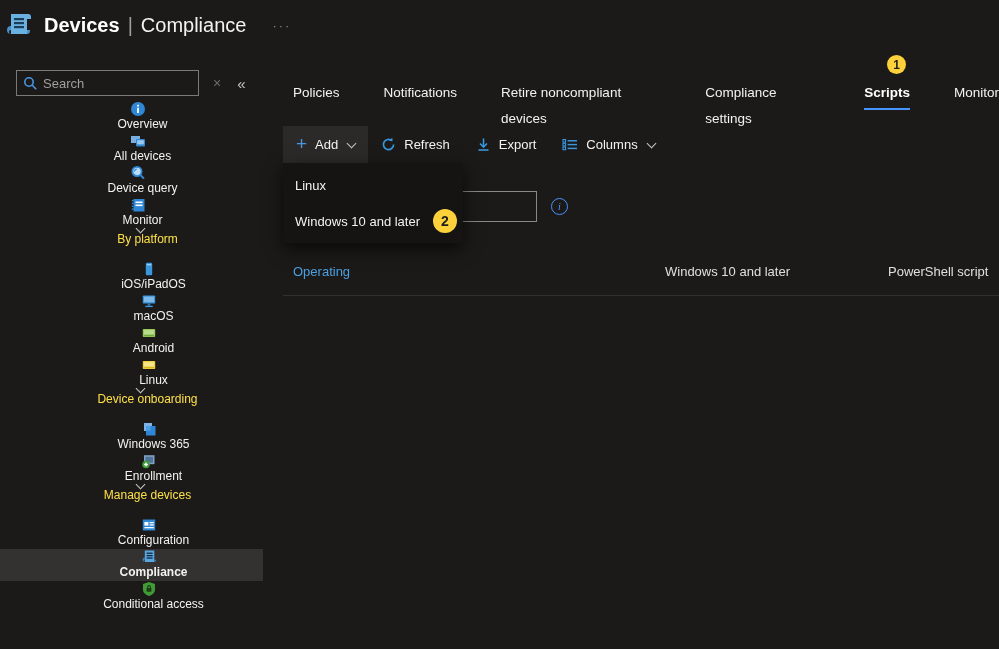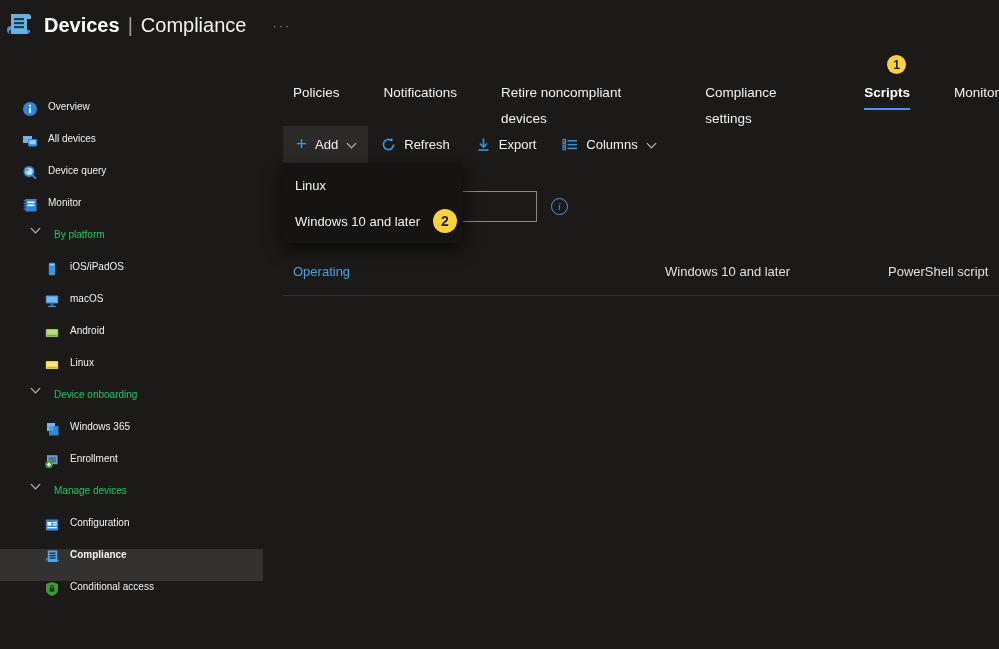--- a/index.html
+++ b/index.html
@@ -36,25 +36,25 @@
     width: 100%; height: 100%; background: transparent; border: none; outline: none;
     color: #f3f2f1; font-size: 13px; padding-left: 26px;
     font-family: "Liberation Sans", sans-serif;
   }
   .search-box input::placeholder { color: #a19f9d; }
   .side-clear { color: #6e6c6a; font-size: 14px; margin-left: 14px; cursor: pointer; }
   .side-collapse { color: #c8c6c4; font-size: 15px; margin-left: 16px; cursor: pointer; }
 
   .side-nav { position: absolute; top: 51px; left: 0; right: 0; }
   .nav-row {
-    height: 32px; display: flex; align-items: flex-start; cursor: pointer;
-    font-size: 10px; color: #f3f2f1; white-space: nowrap;
+    height: 32px; display: flex; align-items: center; cursor: pointer;
+    font-size: 12px; color: #f3f2f1; white-space: nowrap; flex-direction: column;
   }
   .nav-row.item { padding-left: 22px; }
-  .nav-row.group { padding-left: 32px; color: #22c55e; }
+  .nav-row.group { padding-left: 32px; color: #fde047; }
   .nav-row.child { padding-left: 44px; }
   .nav-row.selected { background: #333231; font-weight: bold; }
   .nav-row .nicon { width: 16px; height: 16px; margin-right: 10px; flex: 0 0 auto; }
   .chev {
     display: inline-block; width: 7px; height: 7px;
     border-left: 1.5px solid #c8c6c4; border-bottom: 1.5px solid #c8c6c4;
     transform: rotate(-45deg); margin-right: 15px; margin-top: -4px;
   }
 
   
@@ -116,20 +116,31 @@
       <rect x="10" y="11" width="10" height="2.2" fill="#1b3d57"></rect>
       <rect x="10" y="15" width="10" height="2.2" fill="#1b3d57"></rect>
     </svg>
     <span class="title-primary">Devices</span>
     <span class="title-sep">|</span>
     <span class="title-secondary">Compliance</span>
     <span class="header-ellipsis">···</span>
   </header>
 
   <aside class="sidebar">
+    <div class="search-row">
+      <div class="search-box">
+        <svg width="15" height="15" viewBox="0 0 15 15">
+          <circle cx="6" cy="6" r="4.2" fill="none" stroke="#4796e3" stroke-width="1.6"></circle>
+          <line x1="9.3" y1="9.3" x2="13.2" y2="13.2" stroke="#4796e3" stroke-width="1.6"></line>
+        </svg>
+        <input type="text" placeholder="Search" style="">
+      </div>
+      <span class="side-clear">×</span>
+      <span class="side-collapse">«</span>
+    </div>
 
     <nav class="side-nav">
 
       <div class="nav-row item">
         <svg class="nicon" viewBox="0 0 16 16">
           <circle cx="8" cy="8" r="7" fill="#2f86d4"></circle>
           <rect x="7.1" y="3.8" width="1.8" height="1.8" fill="#fff"></rect>
           <rect x="7.1" y="6.8" width="1.8" height="5.2" fill="#fff"></rect>
         </svg>
         <span>Overview</span>

